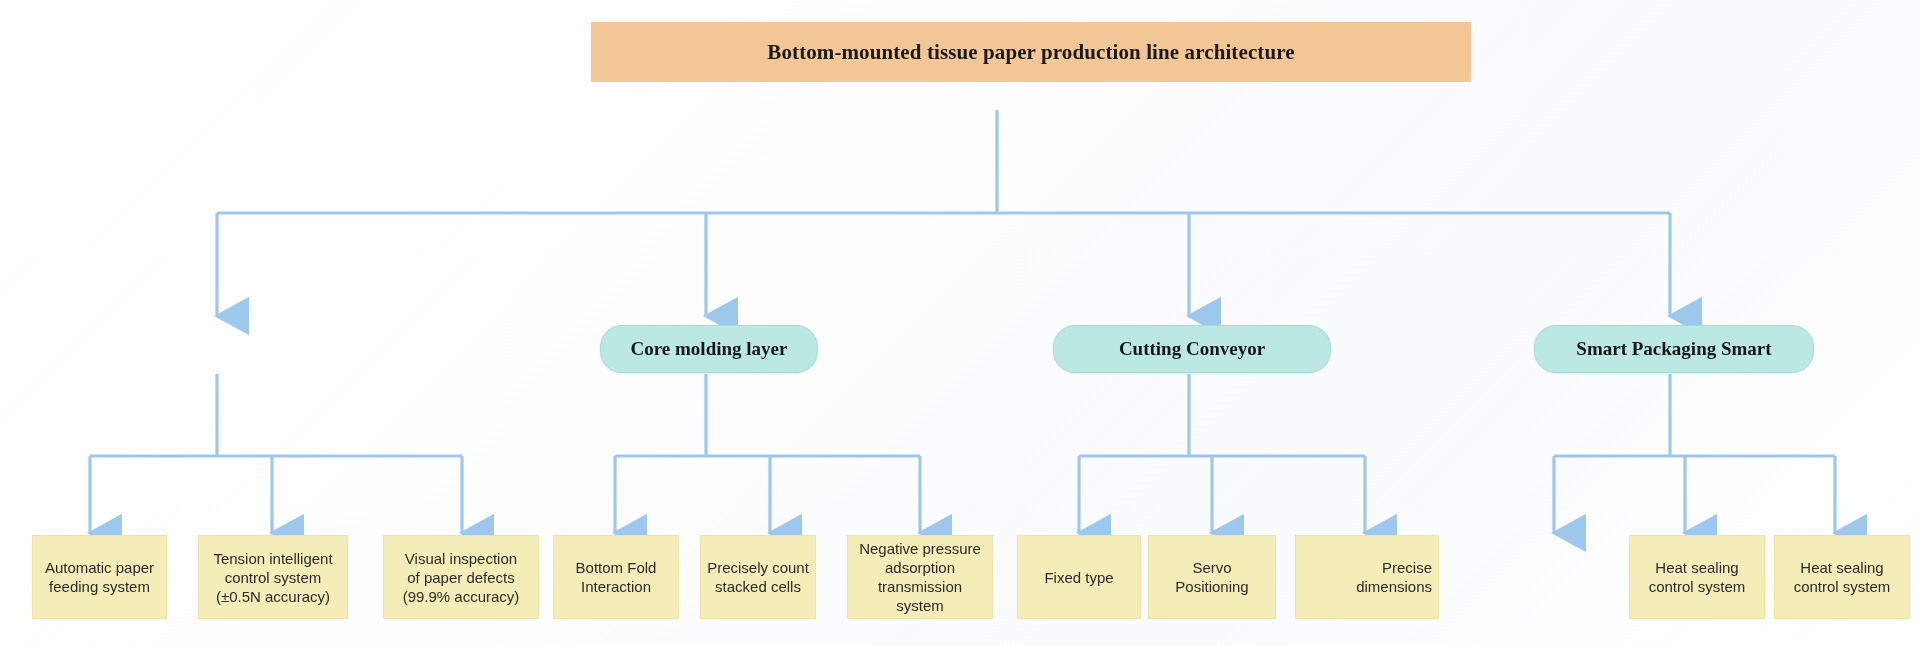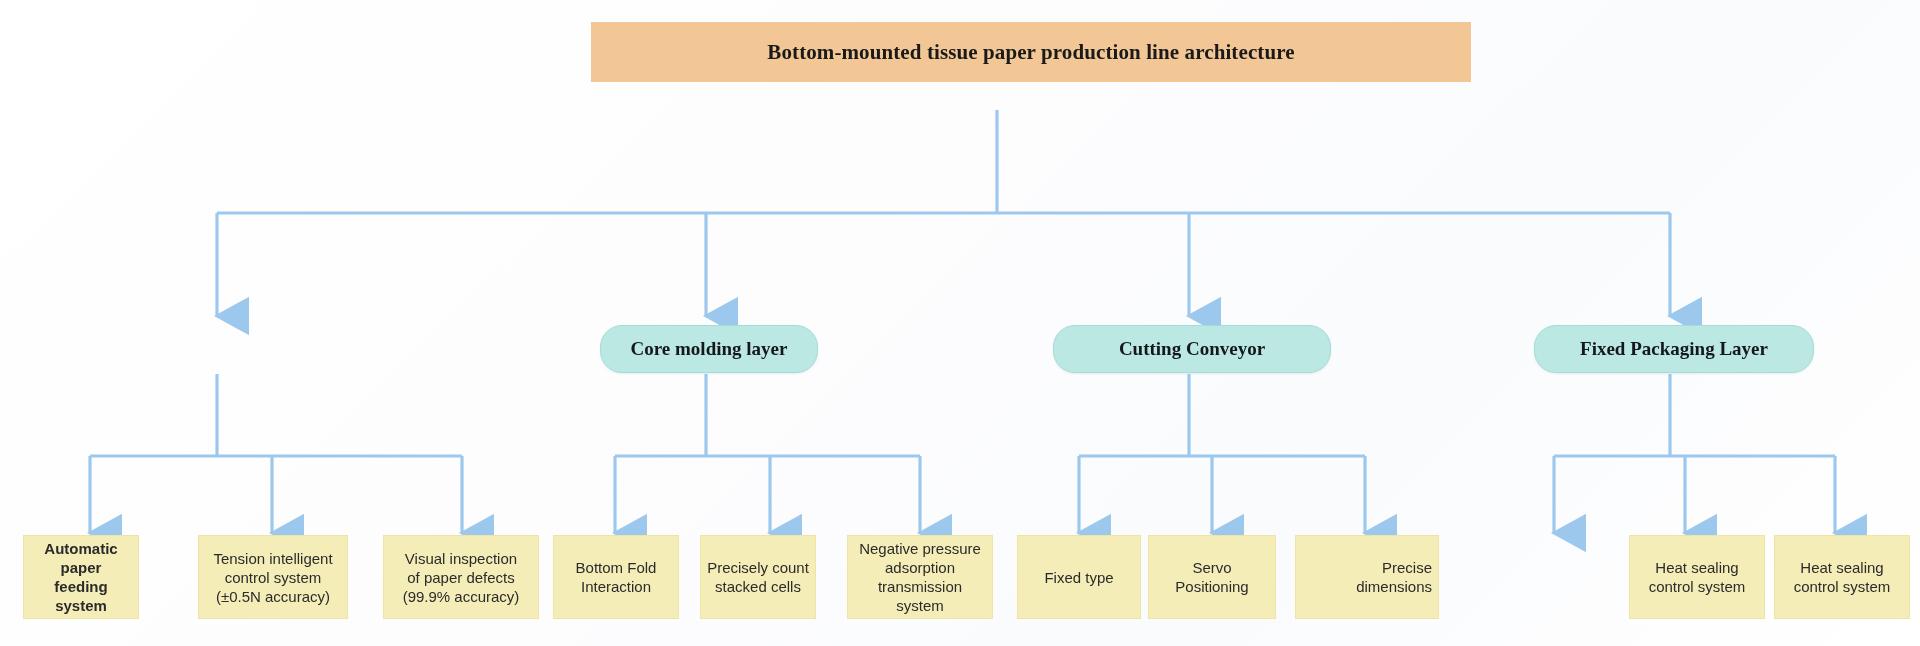--- a/index.html
+++ b/index.html
@@ -127,24 +127,24 @@
 
   <div class="node node-layer" style="left:600px; top:325px; width:218px; height:48px;">
     <span>Core molding layer</span>
   </div>
 
   <div class="node node-layer" style="left:1053px; top:325px; width:278px; height:48px;">
     <span>Cutting Conveyor</span>
   </div>
 
   <div class="node node-layer" style="left:1534px; top:325px; width:280px; height:48px;">
-    <span>Fixed Packaging Layer</span>
+    <span>Smart Packaging Smart</span>
   </div>
 
-  <div class="node node-leaf" style="left:23px; top:535px; width:116px; height:84px;font-weight:bold;">
+  <div class="node node-leaf" style="left:32px; top:535px; width:135px; height:84px;">
     <span class="leaf-text">Automatic paper<br>feeding system</span>
   </div>
   <div class="node node-leaf" style="left:198px; top:535px; width:150px; height:84px;">
     <span class="leaf-text">Tension intelligent<br>control system<br>(±0.5N accuracy)</span>
   </div>
   <div class="node node-leaf" style="left:383px; top:535px; width:156px; height:84px;">
     <span class="leaf-text">Visual inspection<br>of paper defects<br>(99.9% accuracy)</span>
   </div>
 
   <div class="node node-leaf" style="left:553px; top:535px; width:126px; height:84px;">

